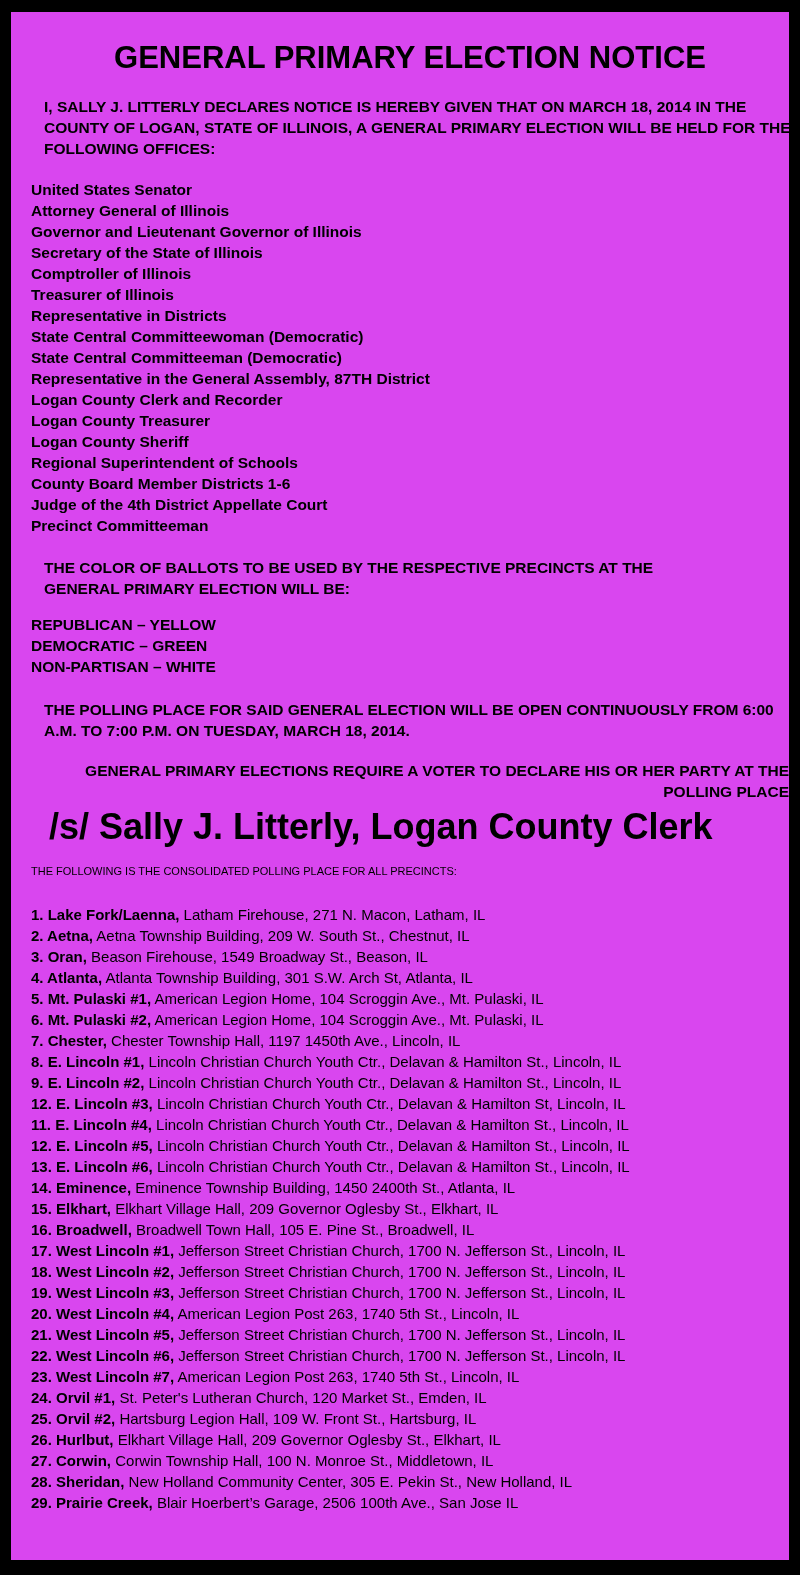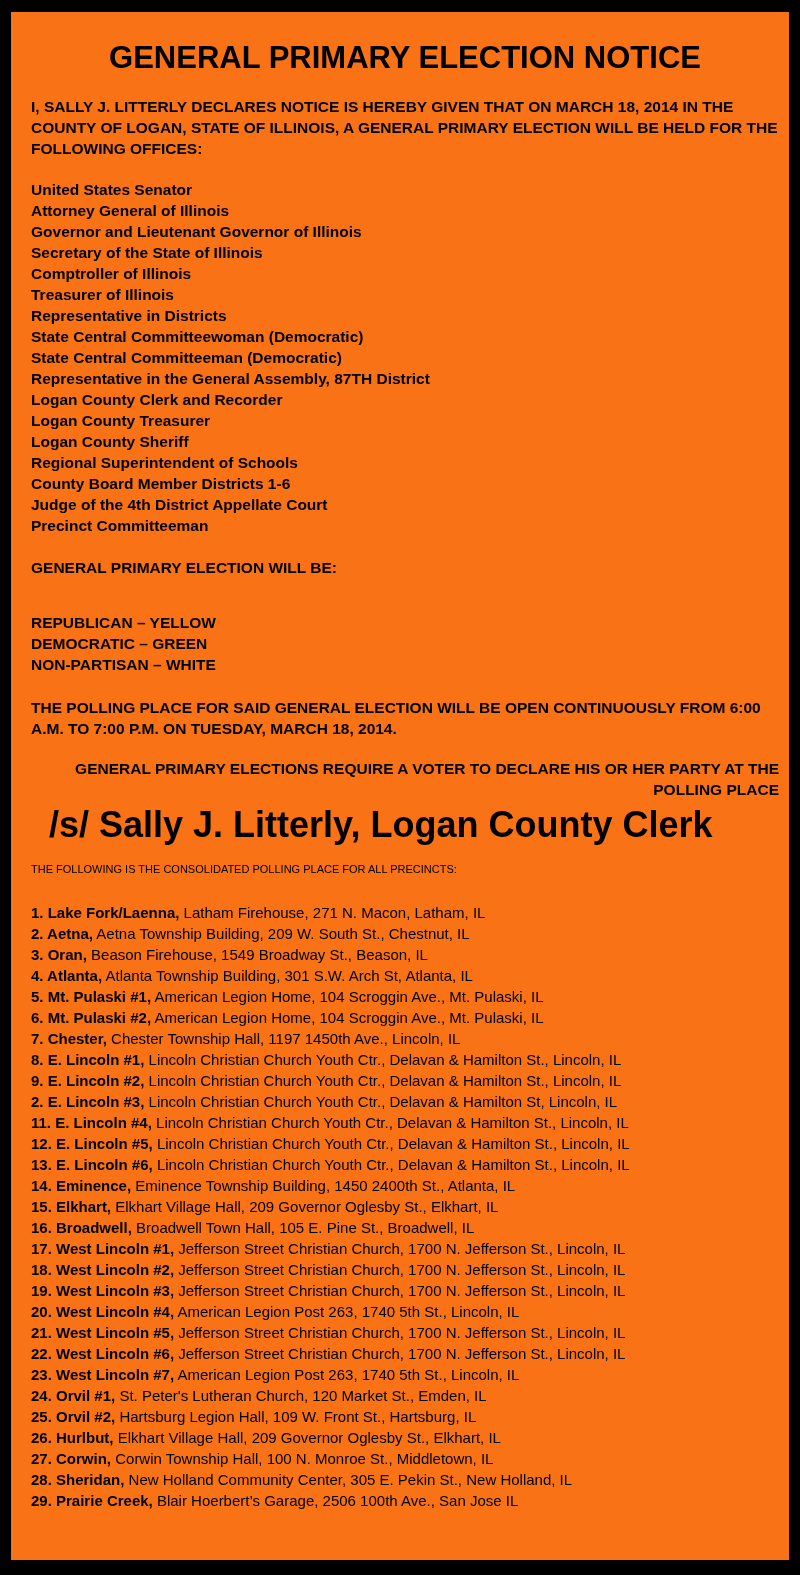--- a/index.html
+++ b/index.html
@@ -9,44 +9,44 @@
     background: #000;
     font-family: "Liberation Sans", sans-serif;
     color: #000;
     overflow: hidden;
   }
   .page {
     box-sizing: border-box;
     width: 778px;
     height: 1548px;
     margin: 12px 11px 15px 11px;
-    background: #f97316;
-    padding: 0 10px 0 20px;
+    background: #d946ef;
+    padding: 0 0 0 20px;
     overflow: hidden;
   }
   .title {
     margin: 28px 0 0 0;
     font-size: 31px;
     line-height: 36px;
     font-weight: 700;
     text-align: center;
     letter-spacing: 0px;
     white-space: nowrap;
   }
-  .para { margin-top: 20px; }
+  .para { margin-top: 20px; margin-left: 13px; }
   .para .line,
   .list .line {
     font-size: 15.5px;
     line-height: 21px;
     font-weight: 700;
     white-space: nowrap;
   }
   .offices { margin-top: 20px; }
   .color-heading { margin-top: 21px; }
-  .colors { margin-top: 34px; }
+  .colors { margin-top: 15px; }
   .polling { margin-top: 22px; }
   .party { margin-top: 19px; text-align: right; }
   .signature {
     margin: 8px 0 0 18px;
     font-size: 36px;
     line-height: 34px;
     font-weight: 700;
     white-space: nowrap;
   }
   .precincts-heading {
@@ -92,20 +92,21 @@
       <div class="line">Logan County Clerk and Recorder</div>
       <div class="line">Logan County Treasurer</div>
       <div class="line">Logan County Sheriff</div>
       <div class="line">Regional Superintendent of Schools</div>
       <div class="line">County Board Member Districts 1-6</div>
       <div class="line">Judge of the 4th District Appellate Court</div>
       <div class="line">Precinct Committeeman</div>
     </div>
 
   <div class="para color-heading">
+      <div class="line">THE COLOR OF BALLOTS TO BE USED BY THE RESPECTIVE PRECINCTS AT THE</div>
       <div class="line">GENERAL PRIMARY ELECTION WILL BE:</div>
     </div>
 
   <div class="list colors">
       <div class="line">REPUBLICAN – YELLOW</div>
       <div class="line">DEMOCRATIC – GREEN</div>
       <div class="line">NON-PARTISAN – WHITE</div>
     </div>
 
   <div class="para polling">
@@ -125,21 +126,21 @@
   <div class="precincts">
       <div class="precinct-line"><span class="pname">1. Lake Fork/Laenna,</span> <span>Latham Firehouse, 271 N. Macon, Latham, IL</span></div>
       <div class="precinct-line"><span class="pname">2. Aetna,</span> <span>Aetna Township Building, 209 W. South St., Chestnut, IL</span></div>
       <div class="precinct-line"><span class="pname">3. Oran,</span> <span>Beason Firehouse, 1549 Broadway St., Beason, IL</span></div>
       <div class="precinct-line"><span class="pname">4. Atlanta,</span> <span>Atlanta Township Building, 301 S.W. Arch St, Atlanta, IL</span></div>
       <div class="precinct-line"><span class="pname">5. Mt. Pulaski #1,</span> <span>American Legion Home, 104 Scroggin Ave., Mt. Pulaski, IL</span></div>
       <div class="precinct-line"><span class="pname">6. Mt. Pulaski #2,</span> <span>American Legion Home, 104 Scroggin Ave., Mt. Pulaski, IL</span></div>
       <div class="precinct-line"><span class="pname">7. Chester,</span> <span>Chester Township Hall, 1197 1450th Ave., Lincoln, IL</span></div>
       <div class="precinct-line"><span class="pname">8. E. Lincoln #1,</span> <span>Lincoln Christian Church Youth Ctr., Delavan &amp; Hamilton St., Lincoln, IL</span></div>
       <div class="precinct-line"><span class="pname">9. E. Lincoln #2,</span> <span>Lincoln Christian Church Youth Ctr., Delavan &amp; Hamilton St., Lincoln, IL</span></div>
-      <div class="precinct-line"><span class="pname">2. E. Lincoln #3,</span> <span>Lincoln Christian Church Youth Ctr., Delavan &amp; Hamilton St, Lincoln, IL</span></div>
+      <div class="precinct-line"><span class="pname">12. E. Lincoln #3,</span> <span>Lincoln Christian Church Youth Ctr., Delavan &amp; Hamilton St, Lincoln, IL</span></div>
       <div class="precinct-line"><span class="pname">11. E. Lincoln #4,</span> <span>Lincoln Christian Church Youth Ctr., Delavan &amp; Hamilton St., Lincoln, IL</span></div>
       <div class="precinct-line"><span class="pname">12. E. Lincoln #5,</span> <span>Lincoln Christian Church Youth Ctr., Delavan &amp; Hamilton St., Lincoln, IL</span></div>
       <div class="precinct-line"><span class="pname">13. E. Lincoln #6,</span> <span>Lincoln Christian Church Youth Ctr., Delavan &amp; Hamilton St., Lincoln, IL</span></div>
       <div class="precinct-line"><span class="pname">14. Eminence,</span> <span>Eminence Township Building, 1450 2400th St., Atlanta, IL</span></div>
       <div class="precinct-line"><span class="pname">15. Elkhart,</span> <span>Elkhart Village Hall, 209 Governor Oglesby St., Elkhart, IL</span></div>
       <div class="precinct-line"><span class="pname">16. Broadwell,</span> <span>Broadwell Town Hall, 105 E. Pine St., Broadwell, IL</span></div>
       <div class="precinct-line"><span class="pname">17. West Lincoln #1,</span> <span>Jefferson Street Christian Church, 1700 N. Jefferson St., Lincoln, IL</span></div>
       <div class="precinct-line"><span class="pname">18. West Lincoln #2,</span> <span>Jefferson Street Christian Church, 1700 N. Jefferson St., Lincoln, IL</span></div>
       <div class="precinct-line"><span class="pname">19. West Lincoln #3,</span> <span>Jefferson Street Christian Church, 1700 N. Jefferson St., Lincoln, IL</span></div>
       <div class="precinct-line"><span class="pname">20. West Lincoln #4,</span> <span>American Legion Post 263, 1740 5th St., Lincoln, IL</span></div>

